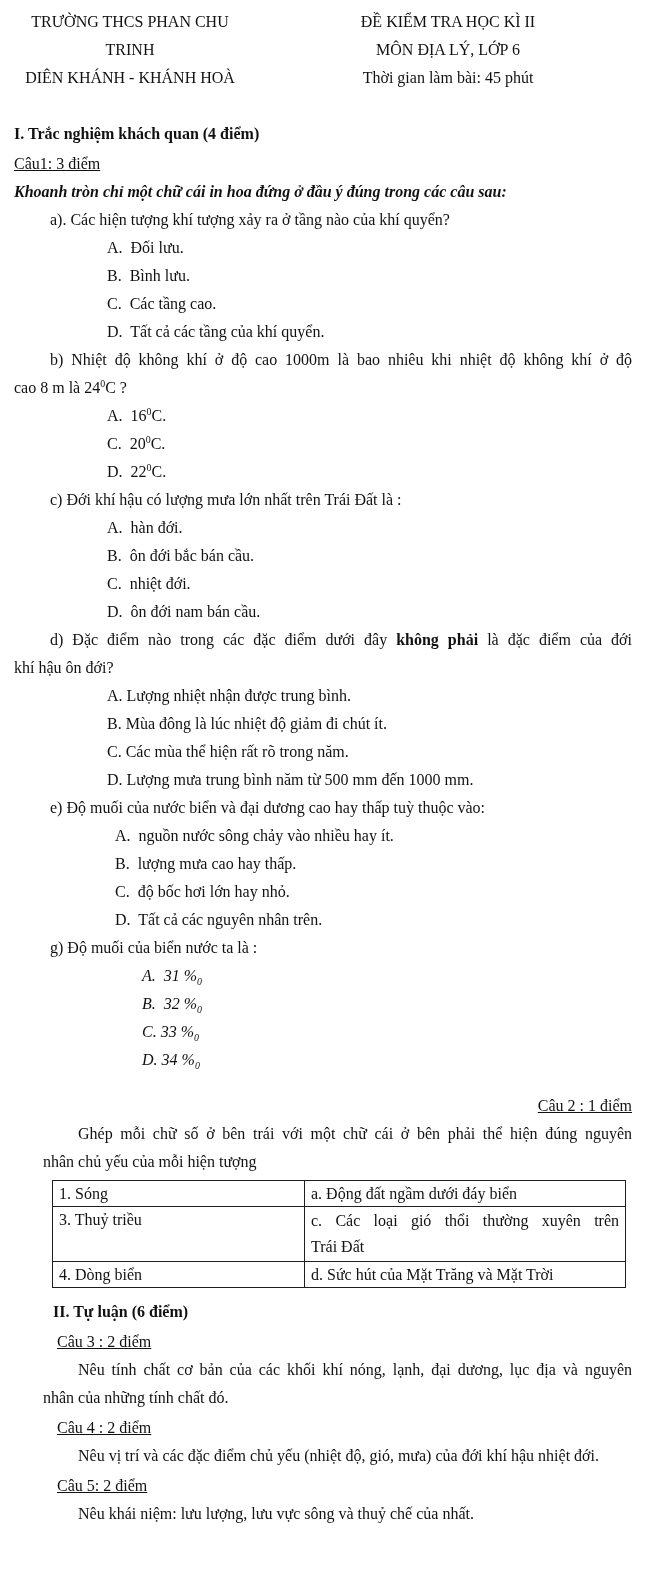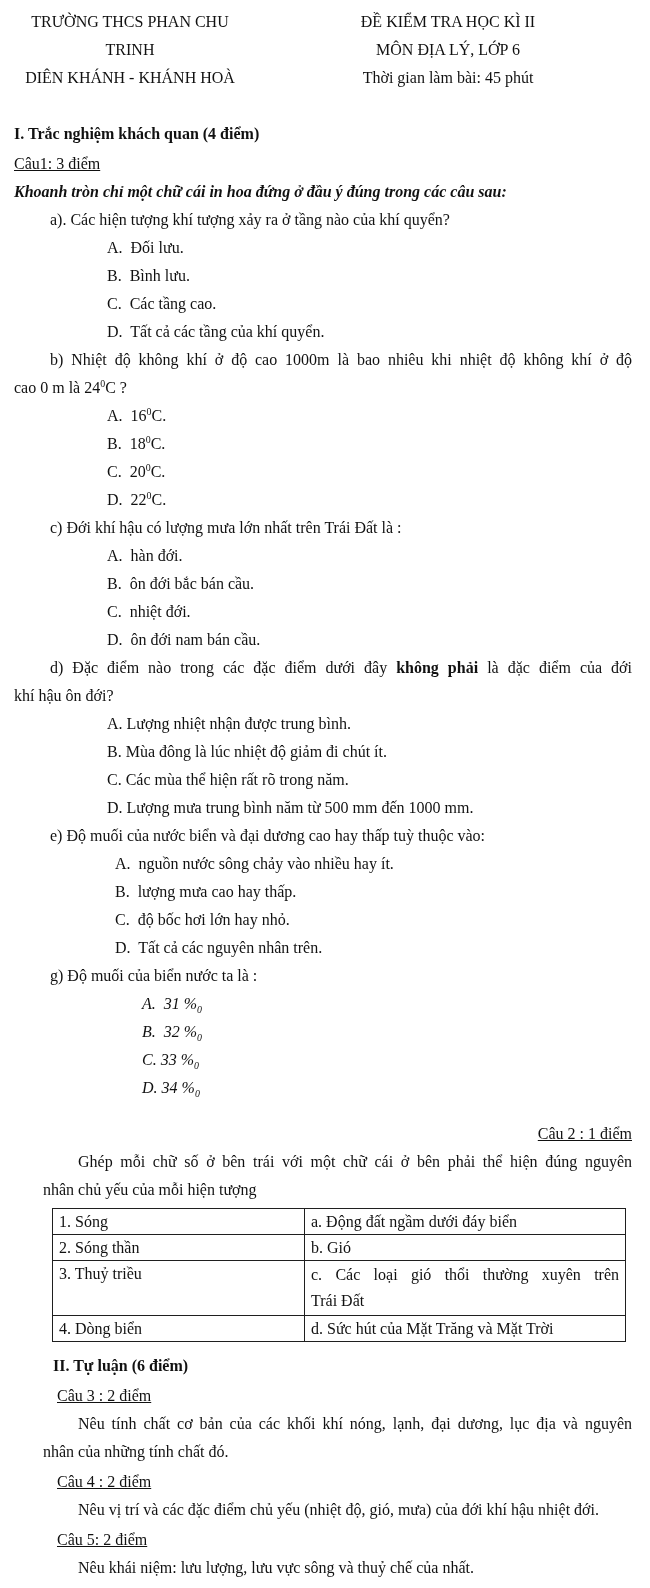--- a/index.html
+++ b/index.html
@@ -87,23 +87,22 @@
   <p class="cau-heading">Câu1: 3 điểm</p>
   <p class="instruction">Khoanh tròn chỉ một chữ cái in hoa đứng ở đầu ý đúng trong các câu sau:</p>
 
   <p class="q-line">a). Các hiện tượng khí tượng xảy ra ở tầng nào của khí quyển?</p>
   <p class="opt">A.&nbsp; Đối lưu.</p>
   <p class="opt">B.&nbsp; Bình lưu.</p>
   <p class="opt">C.&nbsp; Các tầng cao.</p>
   <p class="opt">D.&nbsp; Tất cả các tầng của khí quyển.</p>
 
   <p class="q-para jfull">b) Nhiệt độ không khí ở độ cao 1000m là bao nhiêu khi nhiệt độ không khí ở độ</p>
-  <p><span>cao 0 m là 24</span><sup>0</sup><span>C ?</span></p>
+  <p><span>cao 8 m là 24</span><sup>0</sup><span>C ?</span></p>
   <p class="opt"><span>A.&nbsp; 16</span><sup>0</sup><span>C.</span></p>
-  <p class="opt"><span>B.&nbsp; 18</span><sup>0</sup><span>C.</span></p>
   <p class="opt"><span>C.&nbsp; 20</span><sup>0</sup><span>C.</span></p>
   <p class="opt"><span>D.&nbsp; 22</span><sup>0</sup><span>C.</span></p>
 
   <p class="q-line">c) Đới khí hậu có lượng mưa lớn nhất trên Trái Đất là :</p>
   <p class="opt">A.&nbsp; hàn đới.</p>
   <p class="opt">B.&nbsp; ôn đới bắc bán cầu.</p>
   <p class="opt">C.&nbsp; nhiệt đới.</p>
   <p class="opt">D.&nbsp; ôn đới nam bán cầu.</p>
 
   <p class="q-para jfull"><span>d) Đặc điểm nào trong các đặc điểm dưới đây </span><span class="bold">không phải</span><span> là đặc điểm của đới</span></p>
@@ -130,24 +129,20 @@
     <p class="intro-l1 jfull">Ghép mỗi chữ số ở bên trái với một chữ cái ở bên phải thể hiện đúng nguyên</p>
     <p class="intro-l2">nhân chủ yếu của mỗi hiện tượng</p>
 
     <table class="mtable">
       <tbody>
           <tr>
         <td class="c1">1. Sóng</td>
         <td>a. Động đất ngầm dưới đáy biển</td>
       </tr>
       <tr>
-        <td class="c1">2. Sóng thần</td>
-        <td>b. Gió</td>
-      </tr>
-      <tr>
         <td class="c1">3. Thuỷ triều</td>
         <td>
           <span class="dline dline1">c. Các loại gió thổi thường xuyên trên</span>
           <span class="dline">Trái Đất</span>
         </td>
       </tr>
       <tr>
         <td class="c1">4. Dòng biển</td>
         <td>d. Sức hút của Mặt Trăng và Mặt Trời</td>
       </tr>

